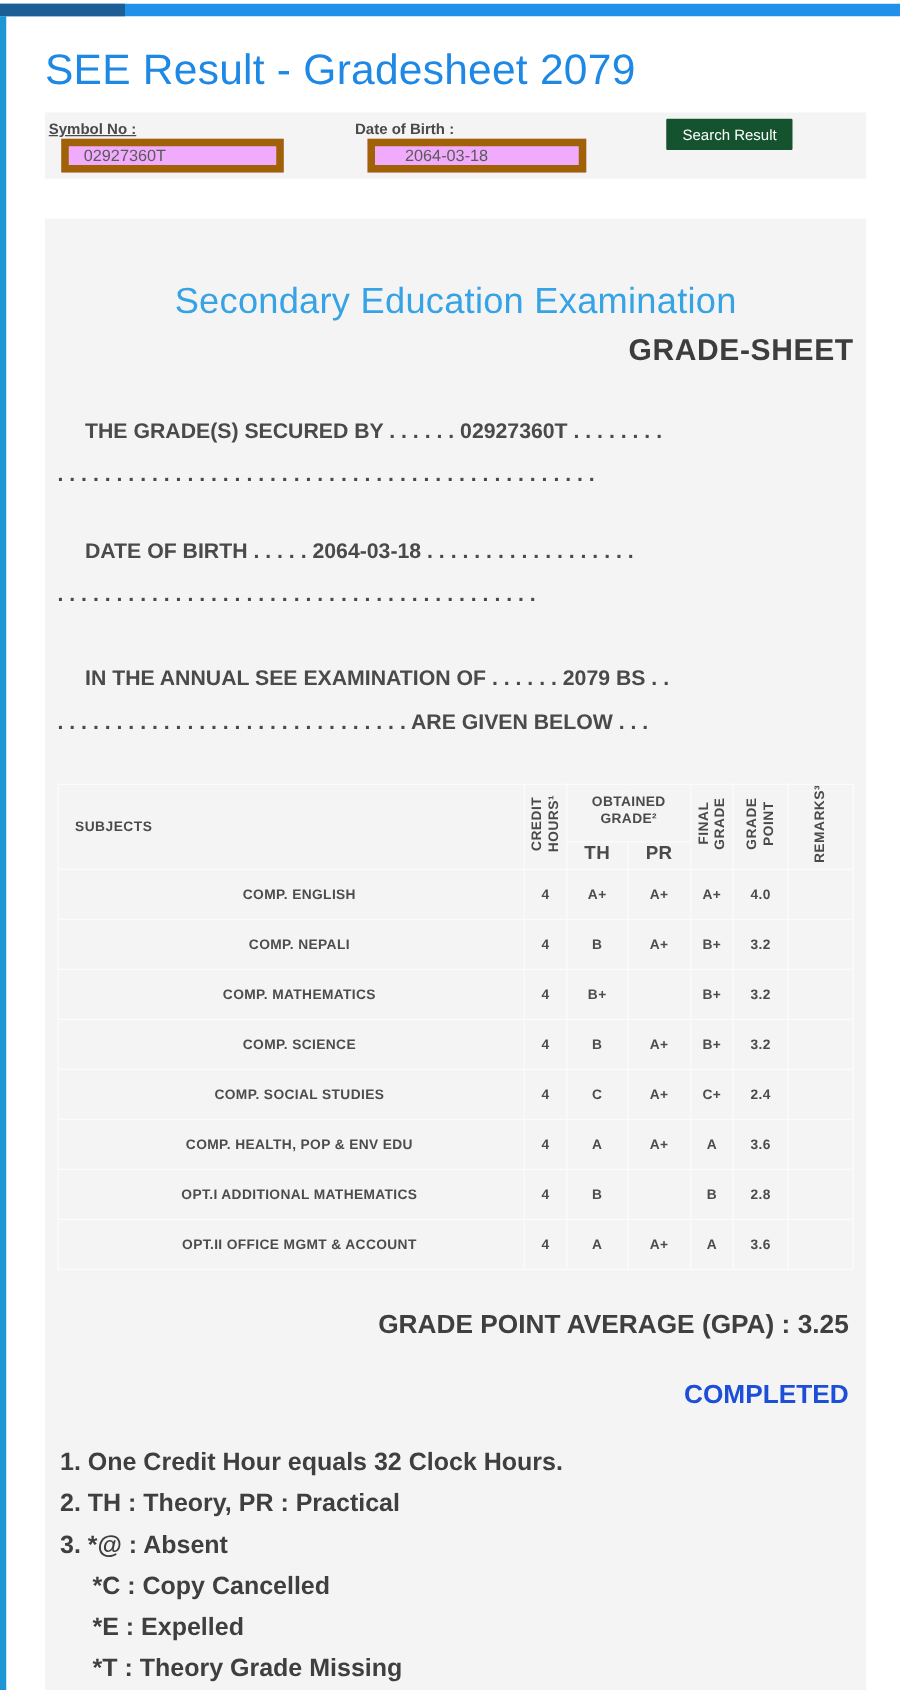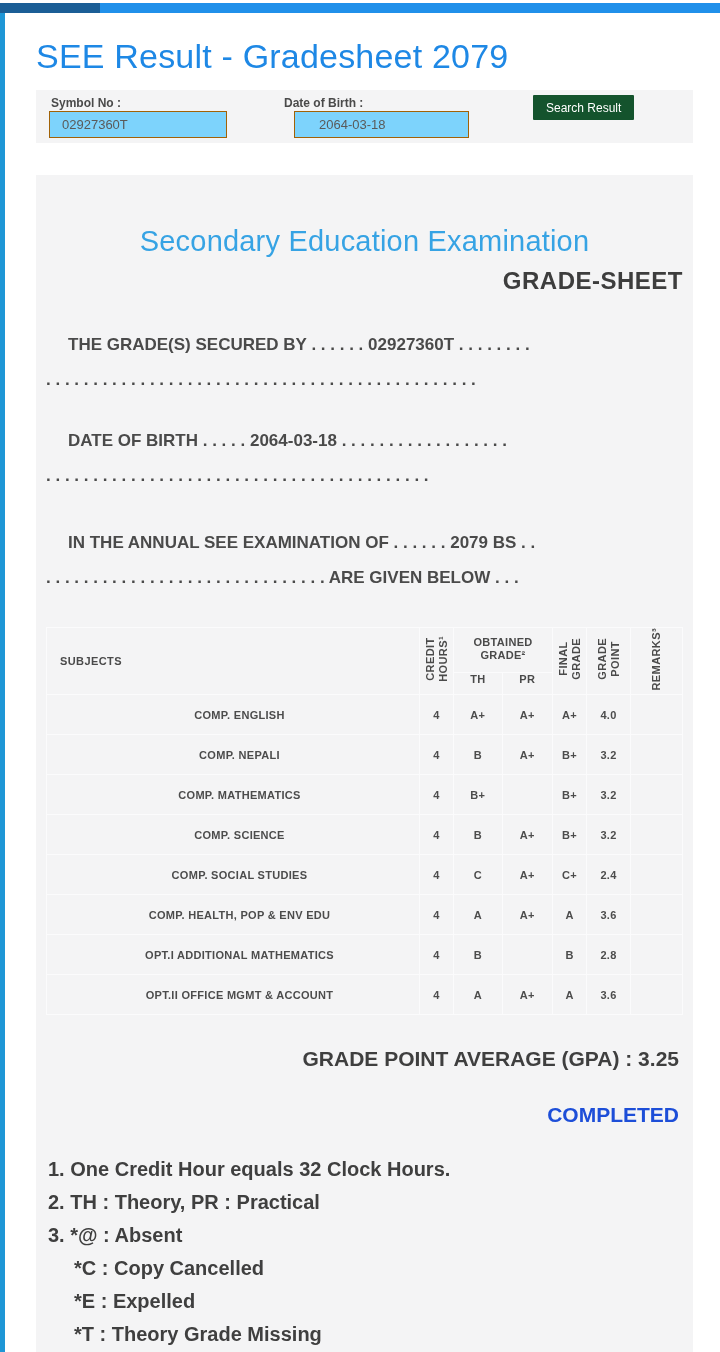--- a/index.html
+++ b/index.html
@@ -26,25 +26,25 @@
   .content { position: absolute; left: 36px; top: 13px; width: 657px; }
   .page-title {
     margin-top: 24px;
     font-size: 34px; font-weight: 500; color: #1e88e5; letter-spacing: 0.2px;
   }
   .search-panel {
     position: relative; margin-top: 14px; height: 53px;
     background: #f4f4f5;
   }
   .field-label { position: absolute; font-size: 12px; font-weight: bold; color: #4a4a4a; }
-  .symbol-label { left: 15px; top: 6px; }
+  .symbol-label { left: 3px; top: 6px; text-decoration: underline; }
   .dob-label { left: 248px; top: 6px; }
   .text-input {
     position: absolute; top: 21px; height: 27px;
-    border: 1px solid #a16207; background: #7dd3fc; color: #5a5a5a;
+    border: 6px solid #a16207; background: #f0abfc; color: #5a5a5a;
     font-family: "Liberation Sans", sans-serif; font-size: 13px; padding-left: 12px;
     outline: none;
   }
   .symbol-input { left: 13px; width: 178px; }
   .dob-input { left: 258px; width: 175px; text-align: left; padding-left: 24px; }
   .search-button {
     position: absolute; left: 497px; top: 5px; height: 25px; padding: 0 13px;
     background: #14532d; color: #ffffff; border: none; font-size: 12px;
     font-family: "Liberation Sans", sans-serif; cursor: pointer; border-radius: 1px;
   }
@@ -75,21 +75,21 @@
   .vert {
     writing-mode: vertical-rl; transform: rotate(180deg);
     white-space: pre-line; font-size: 11px; line-height: 13px;
     letter-spacing: 0.4px; margin: 0 auto; text-align: center;
   }
   .th-subjects { width: 373px; text-align: left; padding-left: 13px; font-size: 11px; letter-spacing: 0.4px; }
   .th-narrow { width: 34px; text-align: center; height: 66px; }
   .th-gp { width: 44px; }
   .th-remarks { width: 52px; }
   .th-obtained { text-align: center; font-size: 11px; white-space: pre-line; line-height: 13px; padding-top: 8px; vertical-align: top; letter-spacing: 0.3px; }
-  .th-sub { height: 22px; text-align: center; font-size: 11px; letter-spacing: 0.3px; vertical-align: top; }
+  .th-sub { height: 22px; text-align: center; font-size: 15px; letter-spacing: 0.3px; vertical-align: top; }
   .results-table td { height: 40px; text-align: center; font-size: 11px; font-weight: bold; color: #4c4c4c; letter-spacing: 0.3px; }
   .td-subject { text-align: left; padding-left: 13px; }
   .td-credit { font-size: 23px; color: #474747; }
   .gpa-text {
     margin-top: 32px; text-align: right; padding-right: 4px;
     font-size: 21px; font-weight: bold; color: #3f3f3f;
   }
   .status-text {
     margin-top: 32px; text-align: right; padding-right: 4px;
     font-size: 21px; font-weight: bold; color: #1d4ed8;

